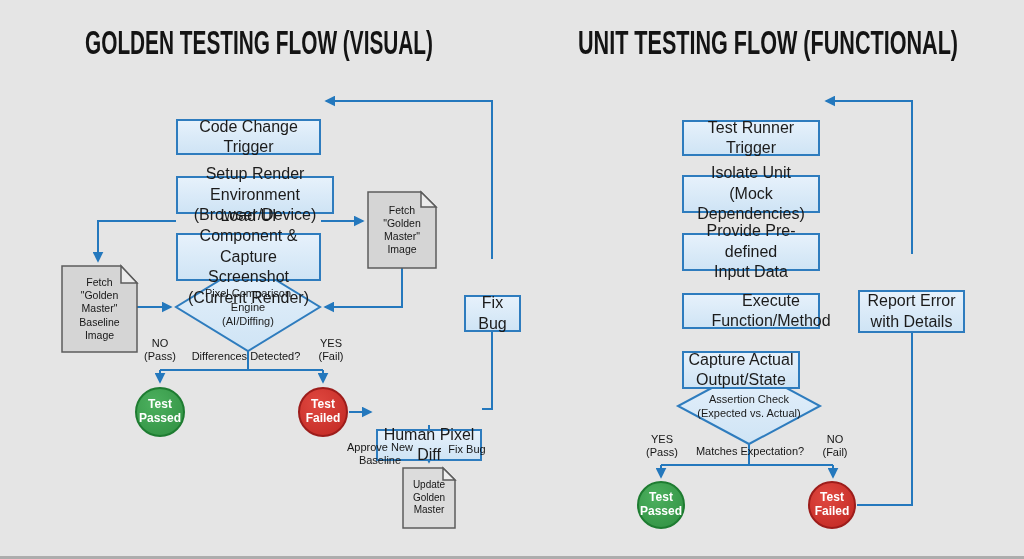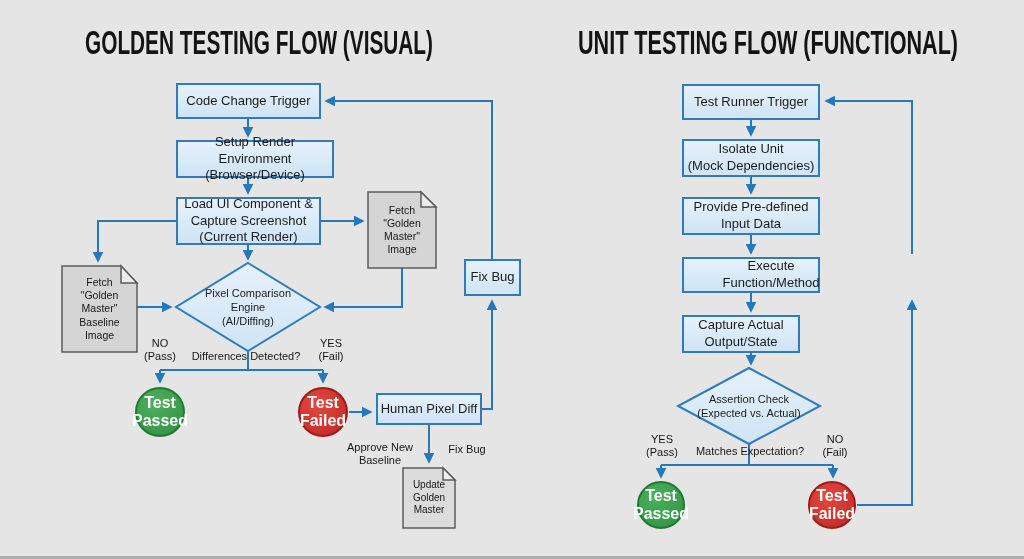--- a/index.html
+++ b/index.html
@@ -11,29 +11,30 @@
   }
   svg.layer { position:absolute; left:0; top:0; width:1024px; height:559px; }
   svg text.flow-title {
     font-family:"Liberation Sans", sans-serif;
     font-weight:700; fill:#141414;
   }
   .box {
     position:absolute; box-sizing:border-box;
     display:flex; align-items:center; justify-content:center;
     text-align:center; white-space:pre-line;
-    font-size:13px; line-height:1.28; color:#1b1b1b;
+    font-size:16px; line-height:1.28; color:#1b1b1b;
     background:linear-gradient(180deg,#e6f1fb 0%,#cfe4f5 100%);
     border:2px solid #2e7cbe;
+    margin-top:36px;
   }
   .circle {
     position:absolute; box-sizing:border-box; border-radius:50%;
     display:flex; align-items:center; justify-content:center;
     text-align:center; white-space:pre-line;
-    color:#ffffff; font-size:16px; font-weight:700; line-height:1.15;
+    color:#ffffff; font-size:12px; font-weight:700; line-height:1.15;
   }
   .circle.green { background:radial-gradient(circle at 38% 32%,#4cb05e,#2f8f41); border:2px solid #1e7c31; }
   .circle.red   { background:radial-gradient(circle at 38% 32%,#e04840,#c02722); border:2px solid #9d1d1b; }
   .doc-text {
     position:absolute; display:flex; align-items:center; justify-content:center;
     text-align:center; white-space:pre-line;
     font-size:10.5px; line-height:1.25; color:#161616;
   }
   .diamond-text {
     position:absolute; display:flex; align-items:center; justify-content:center;
@@ -155,20 +156,22 @@
   <div class="edge-label" style="left:467px; top:449px;">Fix Bug</div>
 
   <div class="box" style="left:682px; top:84px; width:138px; height:36px;">Test Runner Trigger</div>
   <div class="box" style="left:682px; top:139px; width:138px; height:38px;">Isolate Unit
 (Mock Dependencies)</div>
   <div class="box" style="left:682px; top:197px; width:138px; height:38px;">Provide Pre-defined
 Input Data</div>
   <div class="box" style="left:682px; top:257px; width:138px; height:36px;padding-left:40px;">Execute Function/Method</div>
   <div class="box" style="left:682px; top:315px; width:118px; height:38px;">Capture Actual
 Output/State</div>
+  <div class="box" style="left:858px; top:254px; width:107px; height:43px;">Report Error
+with Details</div>
 
   <div class="diamond-text" style="left:684px; top:380px; width:130px; height:52px;">Assertion Check
 (Expected vs. Actual)</div>
 
   <div class="circle green" style="left:637px; top:481px; width:48px; height:48px;">Test
 Passed</div>
   <div class="circle red" style="left:808px; top:481px; width:48px; height:48px;">Test
 Failed</div>
 
   <div class="edge-label" style="left:662px; top:446px;">YES

